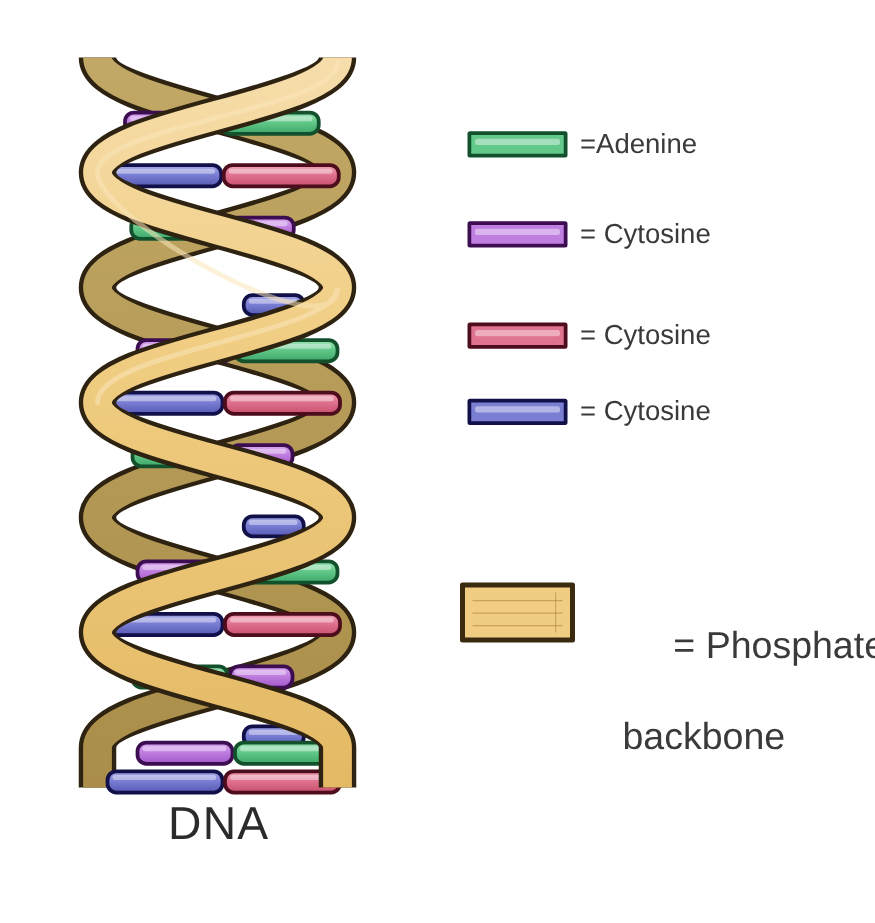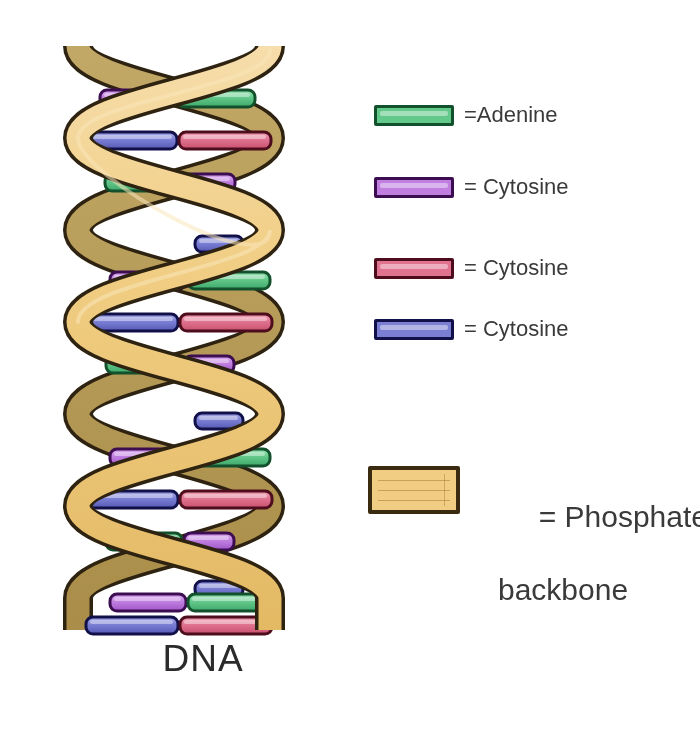--- a/index.html
+++ b/index.html
@@ -46,21 +46,20 @@
     top: 640px;
     width: 350px;
     text-align: center;
     font-family: "Liberation Sans", sans-serif;
     font-size: 37px;
     font-weight: 400;
     letter-spacing: 1px;
     color: #2b2b2b;
     line-height: 1;
     user-select: none;
-    margin-left: 28px;
   }
 
   
   #legend-panel {
     position: absolute;
     left: 360px;
     top: 0px;
     width: 340px;
     height: 738px;
   }

